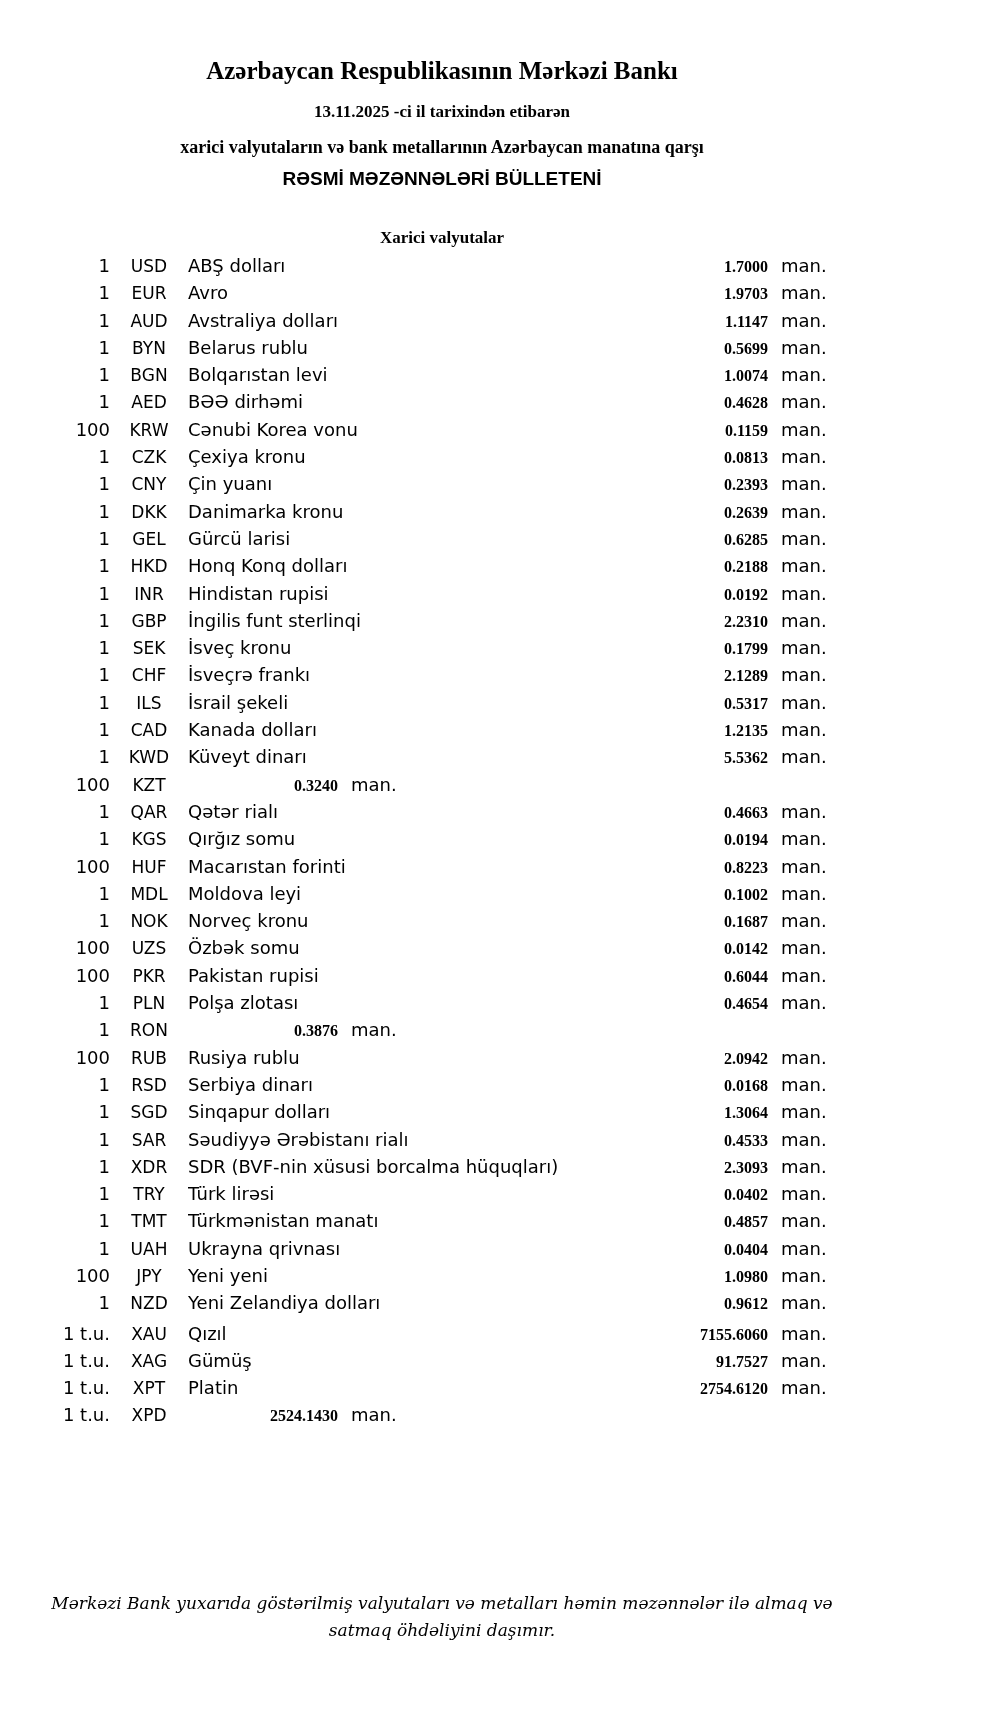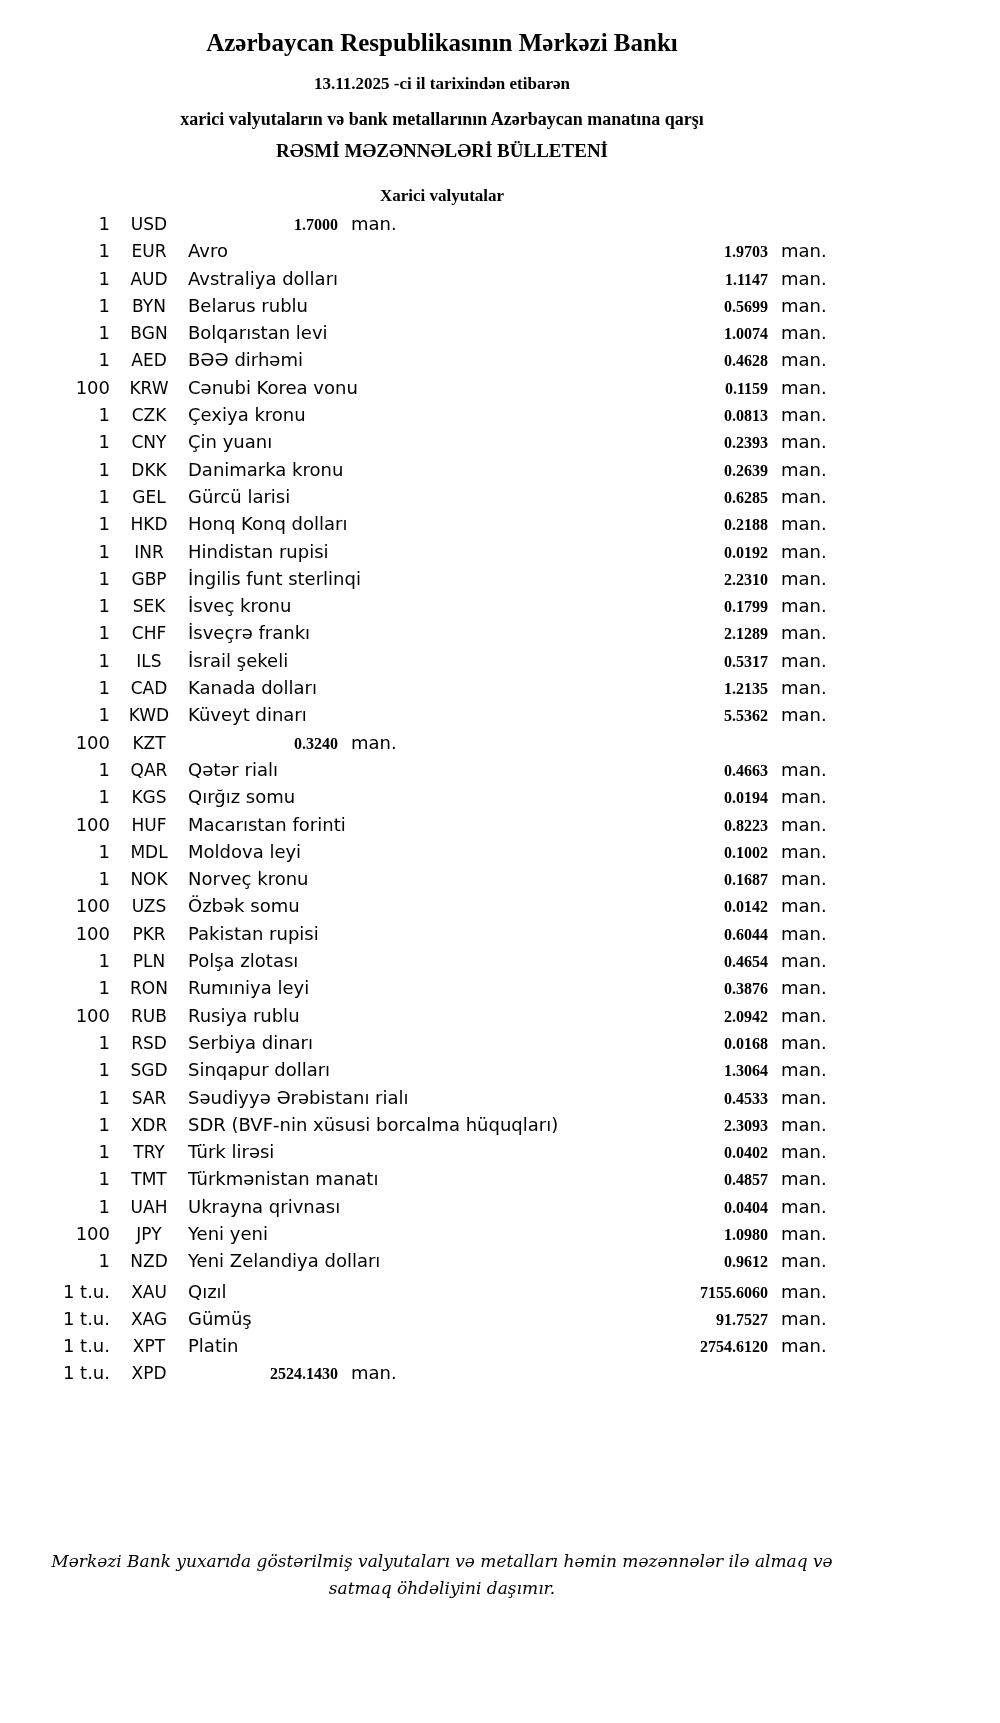--- a/index.html
+++ b/index.html
@@ -9,21 +9,21 @@
     background: #ffffff;
     color: #000000;
     font-family: "DejaVu Sans", sans-serif;
     overflow: hidden;
   }
   .page {
     position: relative;
     width: 884px;
     height: 1723px;
     box-sizing: border-box;
-    padding-top: 28px;
+    padding-top: 56px;
   }
   .center { text-align: center; }
   .bank-title {
     font-family: "Liberation Serif", serif;
     font-weight: bold;
     font-size: 25px;
     line-height: 30px;
     margin: 0;
   }
   .date-line {
@@ -34,33 +34,33 @@
     margin-top: 15px;
   }
   .subtitle-line {
     font-family: "Liberation Serif", serif;
     font-weight: bold;
     font-size: 18px;
     line-height: 22px;
     margin-top: 13px;
   }
   .bulletin-title {
-    font-family: Liberation Serif, serif;
+    font-family: Liberation Sans, sans-serif;
     font-weight: bold;
     font-size: 19px;
     line-height: 24px;
     margin-top: 9px;
   }
   .section-heading {
     font-family: "Liberation Serif", serif;
     font-weight: bold;
     font-size: 17px;
     line-height: 22px;
   }
-  .heading-currencies { margin-top: 22px; }
+  .heading-currencies { margin-top: 36px; }
   .heading-metals { margin-top: 26px; }
   .rate-table {
     margin-top: 6px;
     padding-right: 55px;
   }
   .rate-row {
     display: flex;
     align-items: baseline;
     height: 27.3px;
   }
@@ -121,20 +121,21 @@
   <div class="center subtitle-line">xarici valyutaların və bank metallarının Azərbaycan manatına qarşı</div>
 
   <div class="center bulletin-title">RƏSMİ MƏZƏNNƏLƏRİ BÜLLETENİ</div>
 
   <div class="center section-heading heading-currencies">Xarici valyutalar</div>
 
   <div class="rate-table">
   <div class="rate-row">
     <span class="cell-qty">1</span>
     <span class="cell-code">USD</span>
+    <span class="cell-name">ABŞ dolları</span>
     <span class="cell-rate">1.7000</span>
     <span class="cell-unit">man.</span>
   </div>
 
   <div class="rate-row">
     <span class="cell-qty">1</span>
     <span class="cell-code">EUR</span>
     <span class="cell-name">Avro</span>
     <span class="cell-rate">1.9703</span>
     <span class="cell-unit">man.</span>
@@ -343,21 +344,20 @@
     <span class="cell-qty">1</span>
     <span class="cell-code">PLN</span>
     <span class="cell-name">Polşa zlotası</span>
     <span class="cell-rate">0.4654</span>
     <span class="cell-unit">man.</span>
   </div>
 
   <div class="rate-row">
     <span class="cell-qty">1</span>
     <span class="cell-code">RON</span>
-    <span class="cell-name">Rumıniya leyi</span>
     <span class="cell-rate">0.3876</span>
     <span class="cell-unit">man.</span>
   </div>
 
   <div class="rate-row">
     <span class="cell-qty">100</span>
     <span class="cell-code">RUB</span>
     <span class="cell-name">Rusiya rublu</span>
     <span class="cell-rate">2.0942</span>
     <span class="cell-unit">man.</span>

